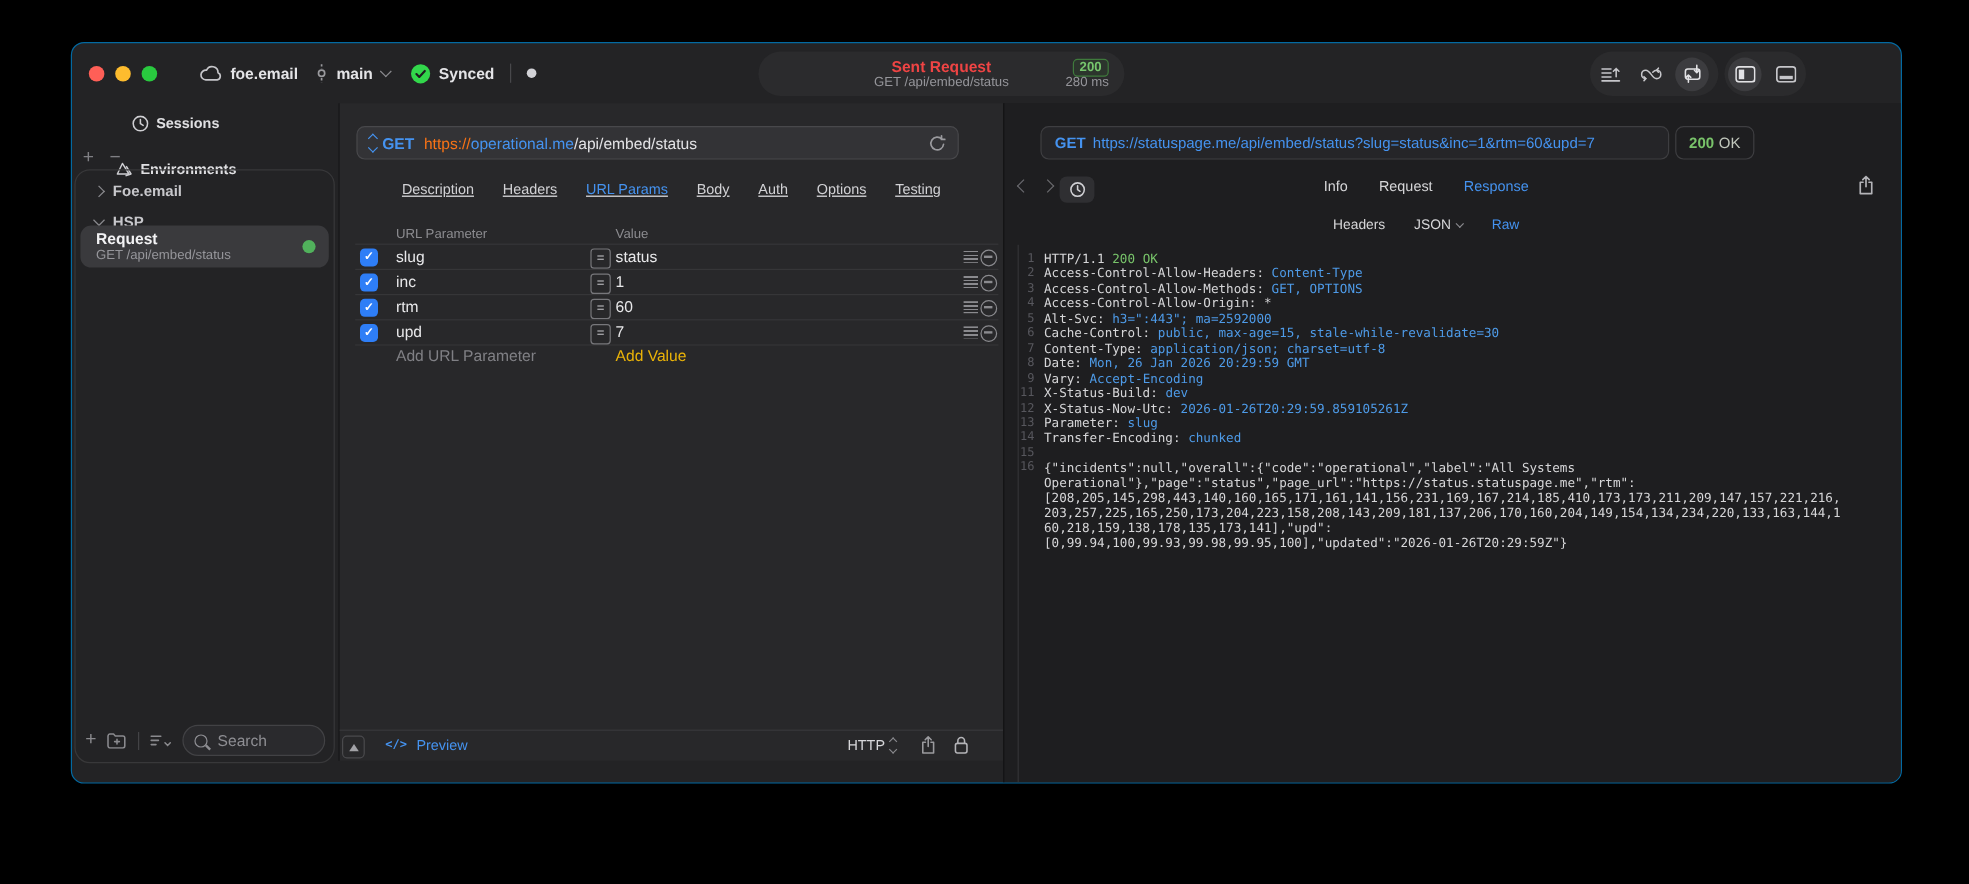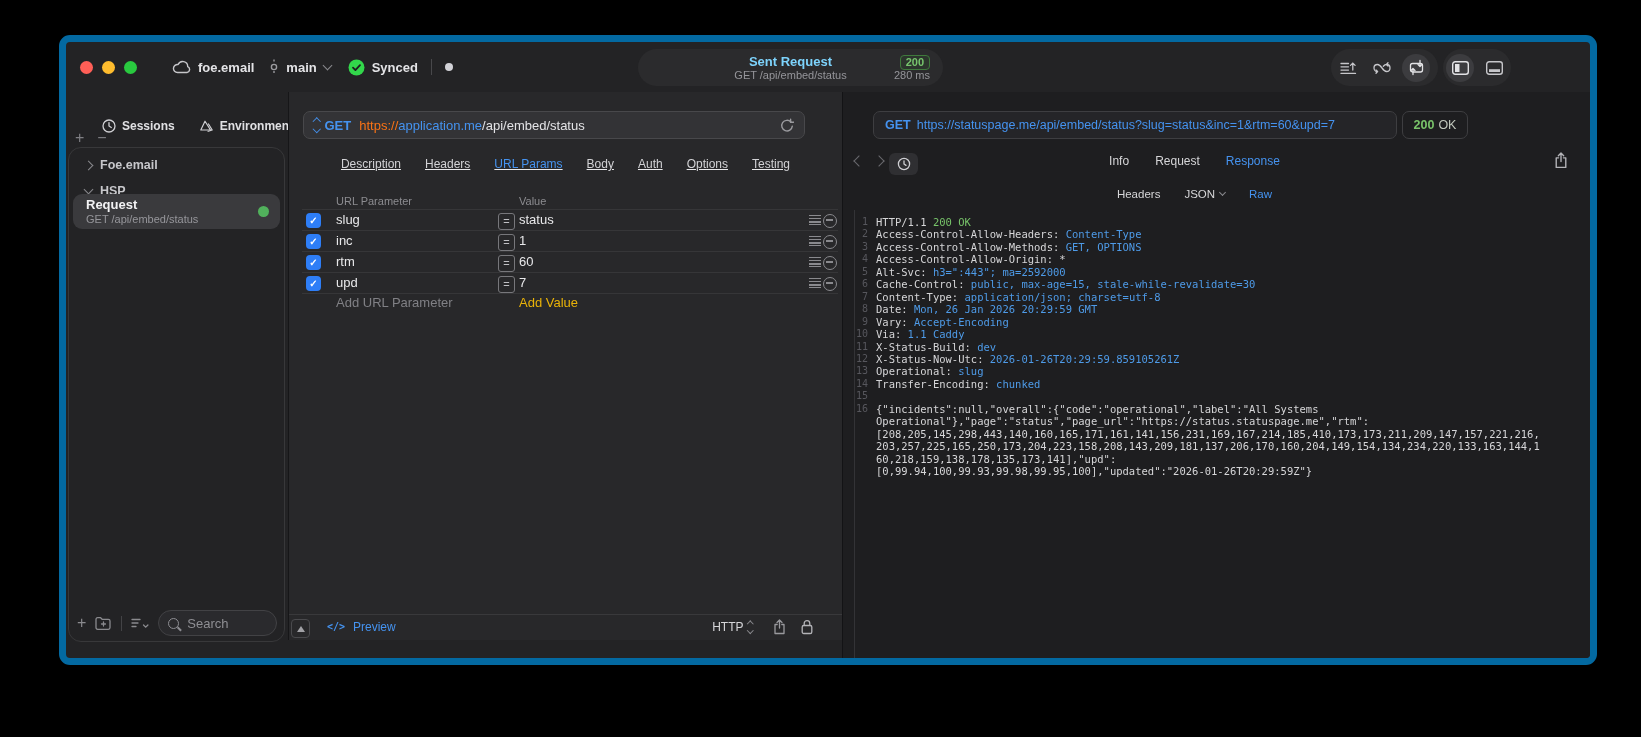--- a/index.html
+++ b/index.html
@@ -1,46 +1,46 @@
 <!DOCTYPE html>
 <html><head>
 <meta charset="utf-8">
 <style>
   html,body{margin:0;padding:0;}
   body{width:1641px;height:737px;background:#000;font-family:"Liberation Sans",sans-serif;
        -webkit-font-smoothing:antialiased;position:relative;overflow:hidden;color:#e8e8ea;}
   .window{position:absolute;left:59px;top:35px;width:1524px;height:616px;background:#232325;
-          border-radius:11px;border:7px solid #0369a1;box-shadow:0 30px 90px rgba(0,0,0,.75);overflow:hidden;}
+          border-radius:11px;border:1px solid #0369a1;box-shadow:0 30px 90px rgba(0,0,0,.75);overflow:hidden;}
 
   
   .titlebar{position:absolute;left:0;top:0;right:0;height:50px;}
   .light{position:absolute;top:19px;width:13px;height:13px;border-radius:50%;}
   .tb-left{position:absolute;left:106px;top:0;height:50px;display:flex;align-items:center;gap:7px;}
   .tb-left .lbl{font-size:13px;font-weight:bold;color:#e4e4e7;}
   .tb-sep{width:1px;height:16px;background:#48484b;margin:0 6px;}
   .dot{width:8px;height:8px;border-radius:50%;background:#d2d2d7;}
   .chev{display:inline-block;width:6px;height:6px;border-right:1.6px solid #8a8a8e;border-bottom:1.6px solid #8a8a8e;}
   .chev.down{transform:rotate(45deg);margin-top:-3px;}
   .chev.right{transform:rotate(-45deg);}
   .chev.left{transform:rotate(135deg);}
   .center-pill{position:absolute;left:572px;top:7px;width:305px;height:37px;background:#2b2b2d;border-radius:19px;
                display:flex;flex-direction:column;align-items:center;justify-content:center;}
-  .cp-title{font-size:13px;font-weight:bold;color:#7dd3fc;line-height:15px;}
+  .cp-title{font-size:13px;font-weight:bold;color:#ef4444;line-height:15px;}
   .cp-sub{font-size:11px;color:#95959a;line-height:13px;}
   .cp-badge{position:absolute;right:13px;top:6px;font-size:11px;font-weight:bold;color:#77c56d;
             border:1px solid #3f7a3c;border-radius:4px;padding:0px 5px;line-height:13px;background:rgba(60,130,50,.12);}
   .cp-ms{position:absolute;right:13px;bottom:5px;font-size:11px;color:#95959a;}
   .icon-pill{position:absolute;top:7px;height:37px;background:#2b2b2d;border-radius:19px;display:flex;align-items:center;}
   .ip-btn{width:34px;height:37px;display:flex;align-items:center;justify-content:center;position:relative;}
   .circ-bg{position:absolute;width:28px;height:28px;border-radius:50%;background:#3c3c3f;}
   svg.ic{display:block;}
 
   
   .sidebar{position:absolute;left:0;top:50px;width:222px;bottom:0;}
-  .sb-tabs{position:absolute;left:36px;top:22px;height:24px;display:flex;align-items:center;gap:24px;}
+  .sb-tabs{position:absolute;left:36px;top:10px;height:24px;display:flex;align-items:center;gap:24px;flex-direction:column;}
   .sb-tab{display:flex;align-items:center;gap:6px;font-size:12px;font-weight:bold;color:#e0e0e3;}
   .sb-plusminus{position:absolute;left:9px;top:38px;display:flex;gap:13px;color:#7f7f84;font-size:16px;line-height:16px;}
   .sb-box{position:absolute;left:2px;right:3px;top:55px;bottom:16px;border:1px solid #38383a;border-radius:13px;}
   .tree-row{position:absolute;left:16px;right:10px;height:22px;display:flex;align-items:center;gap:8px;
             font-size:12.5px;font-weight:bold;color:#c7c7cb;}
   .sel-card{position:absolute;left:4px;right:4px;top:46px;height:35px;background:#3a3a3d;border-radius:9px;}
   .sel-title{position:absolute;left:13px;top:3px;font-size:13px;font-weight:bold;color:#f2f2f4;}
   .sel-sub{position:absolute;left:13px;bottom:4px;font-size:11px;color:#96969b;}
   .sel-dot{position:absolute;right:11px;top:12px;width:11px;height:11px;border-radius:50%;background:#51b15c;}
   .sb-bottom{position:absolute;left:8px;right:7px;bottom:5px;height:26px;display:flex;align-items:center;gap:9px;}
@@ -268,21 +268,21 @@
   </div>
 
   <div class="reqpanel">
     <div class="urlbar">
       <span class="m-upd">
           <span class="chev" style="transform:rotate(-135deg);"></span>
           <span class="chev" style="transform:rotate(45deg);"></span>
         </span>
       <span class="method">GET</span>
       <span class="u-scheme">https://</span>
-        <span class="u-host">application.me</span>
+        <span class="u-host">operational.me</span>
         <span class="u-path">/api/embed/status</span>
       <svg class="ic refresh" width="14" height="15" viewBox="0 0 14 15" fill="none" stroke="#9a9a9e" stroke-width="1.4" stroke-linecap="round">
           <path d="M12.3 8.2A5.3 5.3 0 1 1 10.9 4"></path>
           <path d="M10.6 1.2v3h3"></path>
         </svg>
     </div>
 
     <div class="rtabs">
         <span class="rtab">Description</span>
         <span class="rtab">Headers</span>
@@ -441,34 +441,30 @@
         </div>
         <div class="cline">
           <span class="lnum">8</span>
           <span class="ltext"><span class="c-p">Date: </span><span class="c-b">Mon, 26 Jan 2026 20:29:59 GMT</span></span>
         </div>
         <div class="cline">
           <span class="lnum">9</span>
           <span class="ltext"><span class="c-p">Vary: </span><span class="c-b">Accept-Encoding</span></span>
         </div>
         <div class="cline">
-          <span class="lnum">10</span>
-          <span class="ltext"><span class="c-p">Via: </span><span class="c-b">1.1 Caddy</span></span>
-        </div>
-        <div class="cline">
           <span class="lnum">11</span>
           <span class="ltext"><span class="c-p">X-Status-Build: </span><span class="c-b">dev</span></span>
         </div>
         <div class="cline">
           <span class="lnum">12</span>
           <span class="ltext"><span class="c-p">X-Status-Now-Utc: </span><span class="c-b">2026-01-26T20:29:59.859105261Z</span></span>
         </div>
         <div class="cline">
           <span class="lnum">13</span>
-          <span class="ltext"><span class="c-p">Operational: </span><span class="c-b">slug</span></span>
+          <span class="ltext"><span class="c-p">Parameter: </span><span class="c-b">slug</span></span>
         </div>
         <div class="cline">
           <span class="lnum">14</span>
           <span class="ltext"><span class="c-p">Transfer-Encoding: </span><span class="c-b">chunked</span></span>
         </div>
         <div class="cline">
           <span class="lnum">15</span>
           <span class="ltext"> </span>
         </div>
         <div class="cline">

